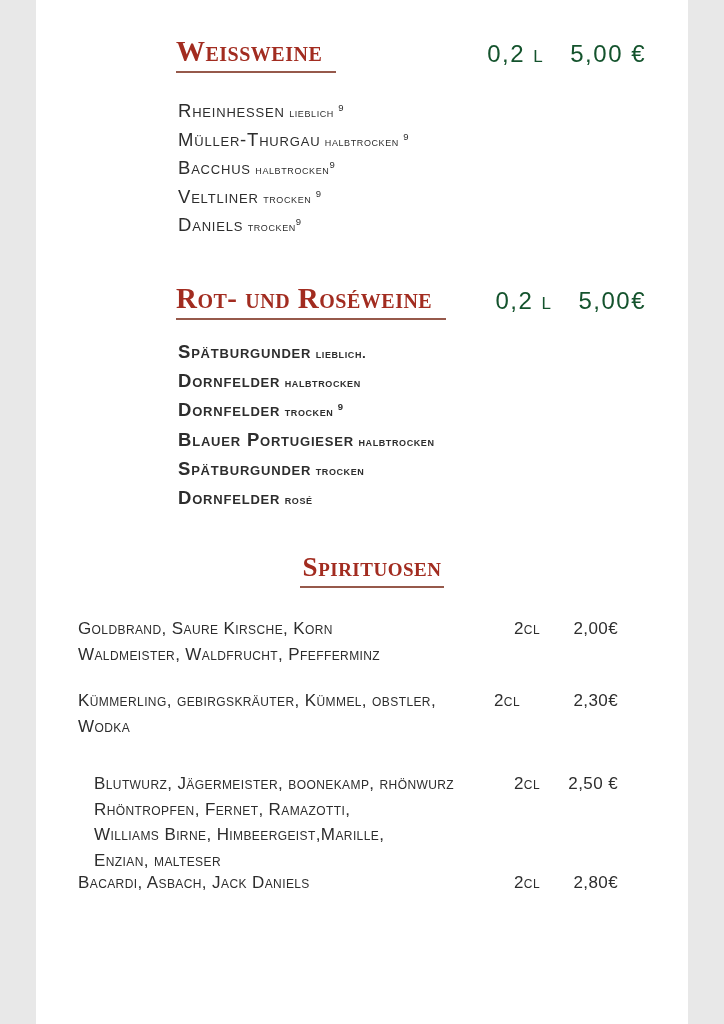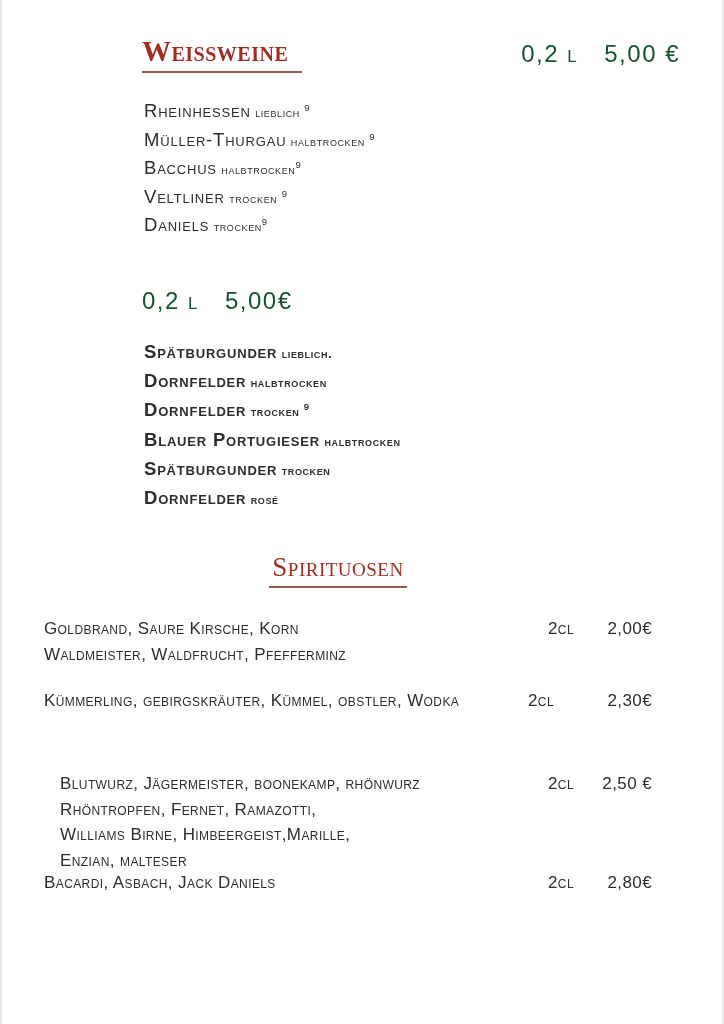--- a/index.html
+++ b/index.html
@@ -1,18 +1,18 @@
 <!DOCTYPE html>
 <html><head>
 <meta charset="utf-8">
 <style>
   html, body { margin: 0; padding: 0; background: #e8e8e8; }
   .page {
     position: relative;
-    width: 720px;
+    width: 652px;
     height: 1024px;
     background: #ffffff;
     margin: 0 auto;
     overflow: hidden;
     font-family: "Liberation Sans", sans-serif;
     color: #2d2d2d;
   }
 
   
   .sec-head {
@@ -84,21 +84,21 @@
     width: 724px;
     text-align: center;
   }
   .spirits-title {
     display: inline-block;
     position: relative;
     left: -26px;
     margin: 0;
     font-family: "Liberation Serif", serif;
     font-variant: small-caps;
-    font-weight: 400;
+    font-weight: 700;
     font-size: 27px;
     line-height: 1.1;
     letter-spacing: 0.5px;
     color: #a22c20;
     border-bottom: 2px solid #96594b;
     padding: 0 3px 3px 3px;
   }
   .sp-group {
     position: absolute;
     left: 42px;
@@ -151,20 +151,21 @@
       <span class="wine-name">Veltliner</span>
       <span class="wine-note">trocken </span><sup class="wine-sup">9</sup>
     </li>
     <li class="wine-item">
       <span class="wine-name">Daniels</span>
       <span class="wine-note">trocken</span><sup class="wine-sup">9</sup>
     </li>
   </ul>
 
   <div class="sec-head" id="s2-head">
+    <h2 class="sec-title">Rot- und Roséweine</h2>
     <div class="sec-prices">
       <span>0,2 l</span>
       <span>5,00€</span>
     </div>
   </div>
 
   <ul class="wine-list" id="s2-list">
     <li class="wine-item">
       <span class="wine-name">Spätburgunder</span>
       <span class="wine-note">lieblich.</span><sup class="wine-sup"></sup>

